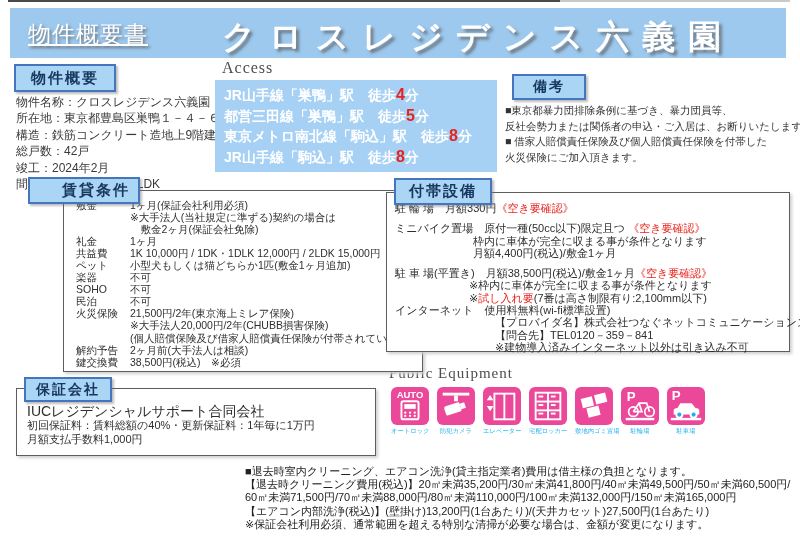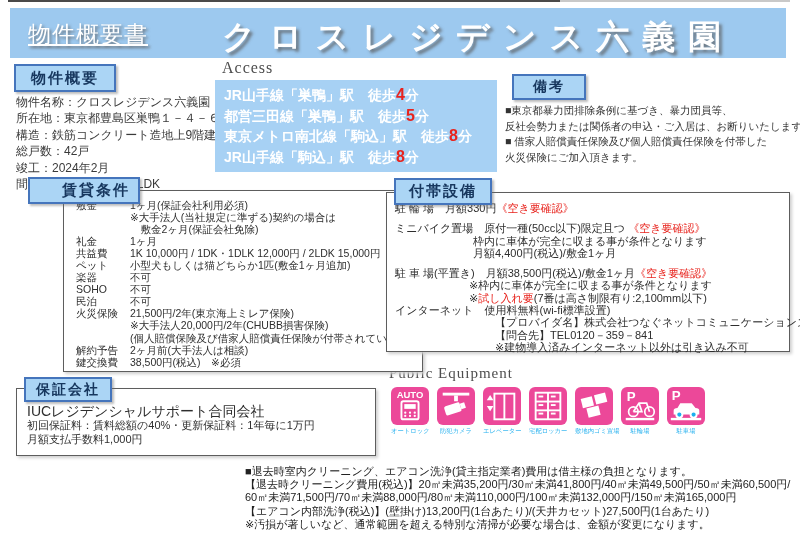--- a/index.html
+++ b/index.html
@@ -297,14 +297,14 @@
     </div>
     <div class="pe-name">駐車場</div>
   </div>
 </div>
 
 <div class="abs fn-lines">
   <div class="fn-line">■退去時室内クリーニング、エアコン洗浄(貸主指定業者)費用は借主様の負担となります。</div>
   <div class="fn-line">【退去時クリーニング費用(税込)】20㎡未満35,200円/30㎡未満41,800円/40㎡未満49,500円/50㎡未満60,500円/</div>
   <div class="fn-line">60㎡未満71,500円/70㎡未満88,000円/80㎡未満110,000円/100㎡未満132,000円/150㎡未満165,000円</div>
   <div class="fn-line">【エアコン内部洗浄(税込)】(壁掛け)13,200円(1台あたり)/(天井カセット)27,500円(1台あたり)</div>
-  <div class="fn-line">※汚損が著しいなど、通常範囲を超える特別な清掃が必要な場合は、金額が変更になります。</div>
+  <div class="fn-line">※保証会社利用必須、通常範囲を超える特別な清掃が必要な場合は、金額が変更になります。</div>
 </div>
 
 </body></html>

